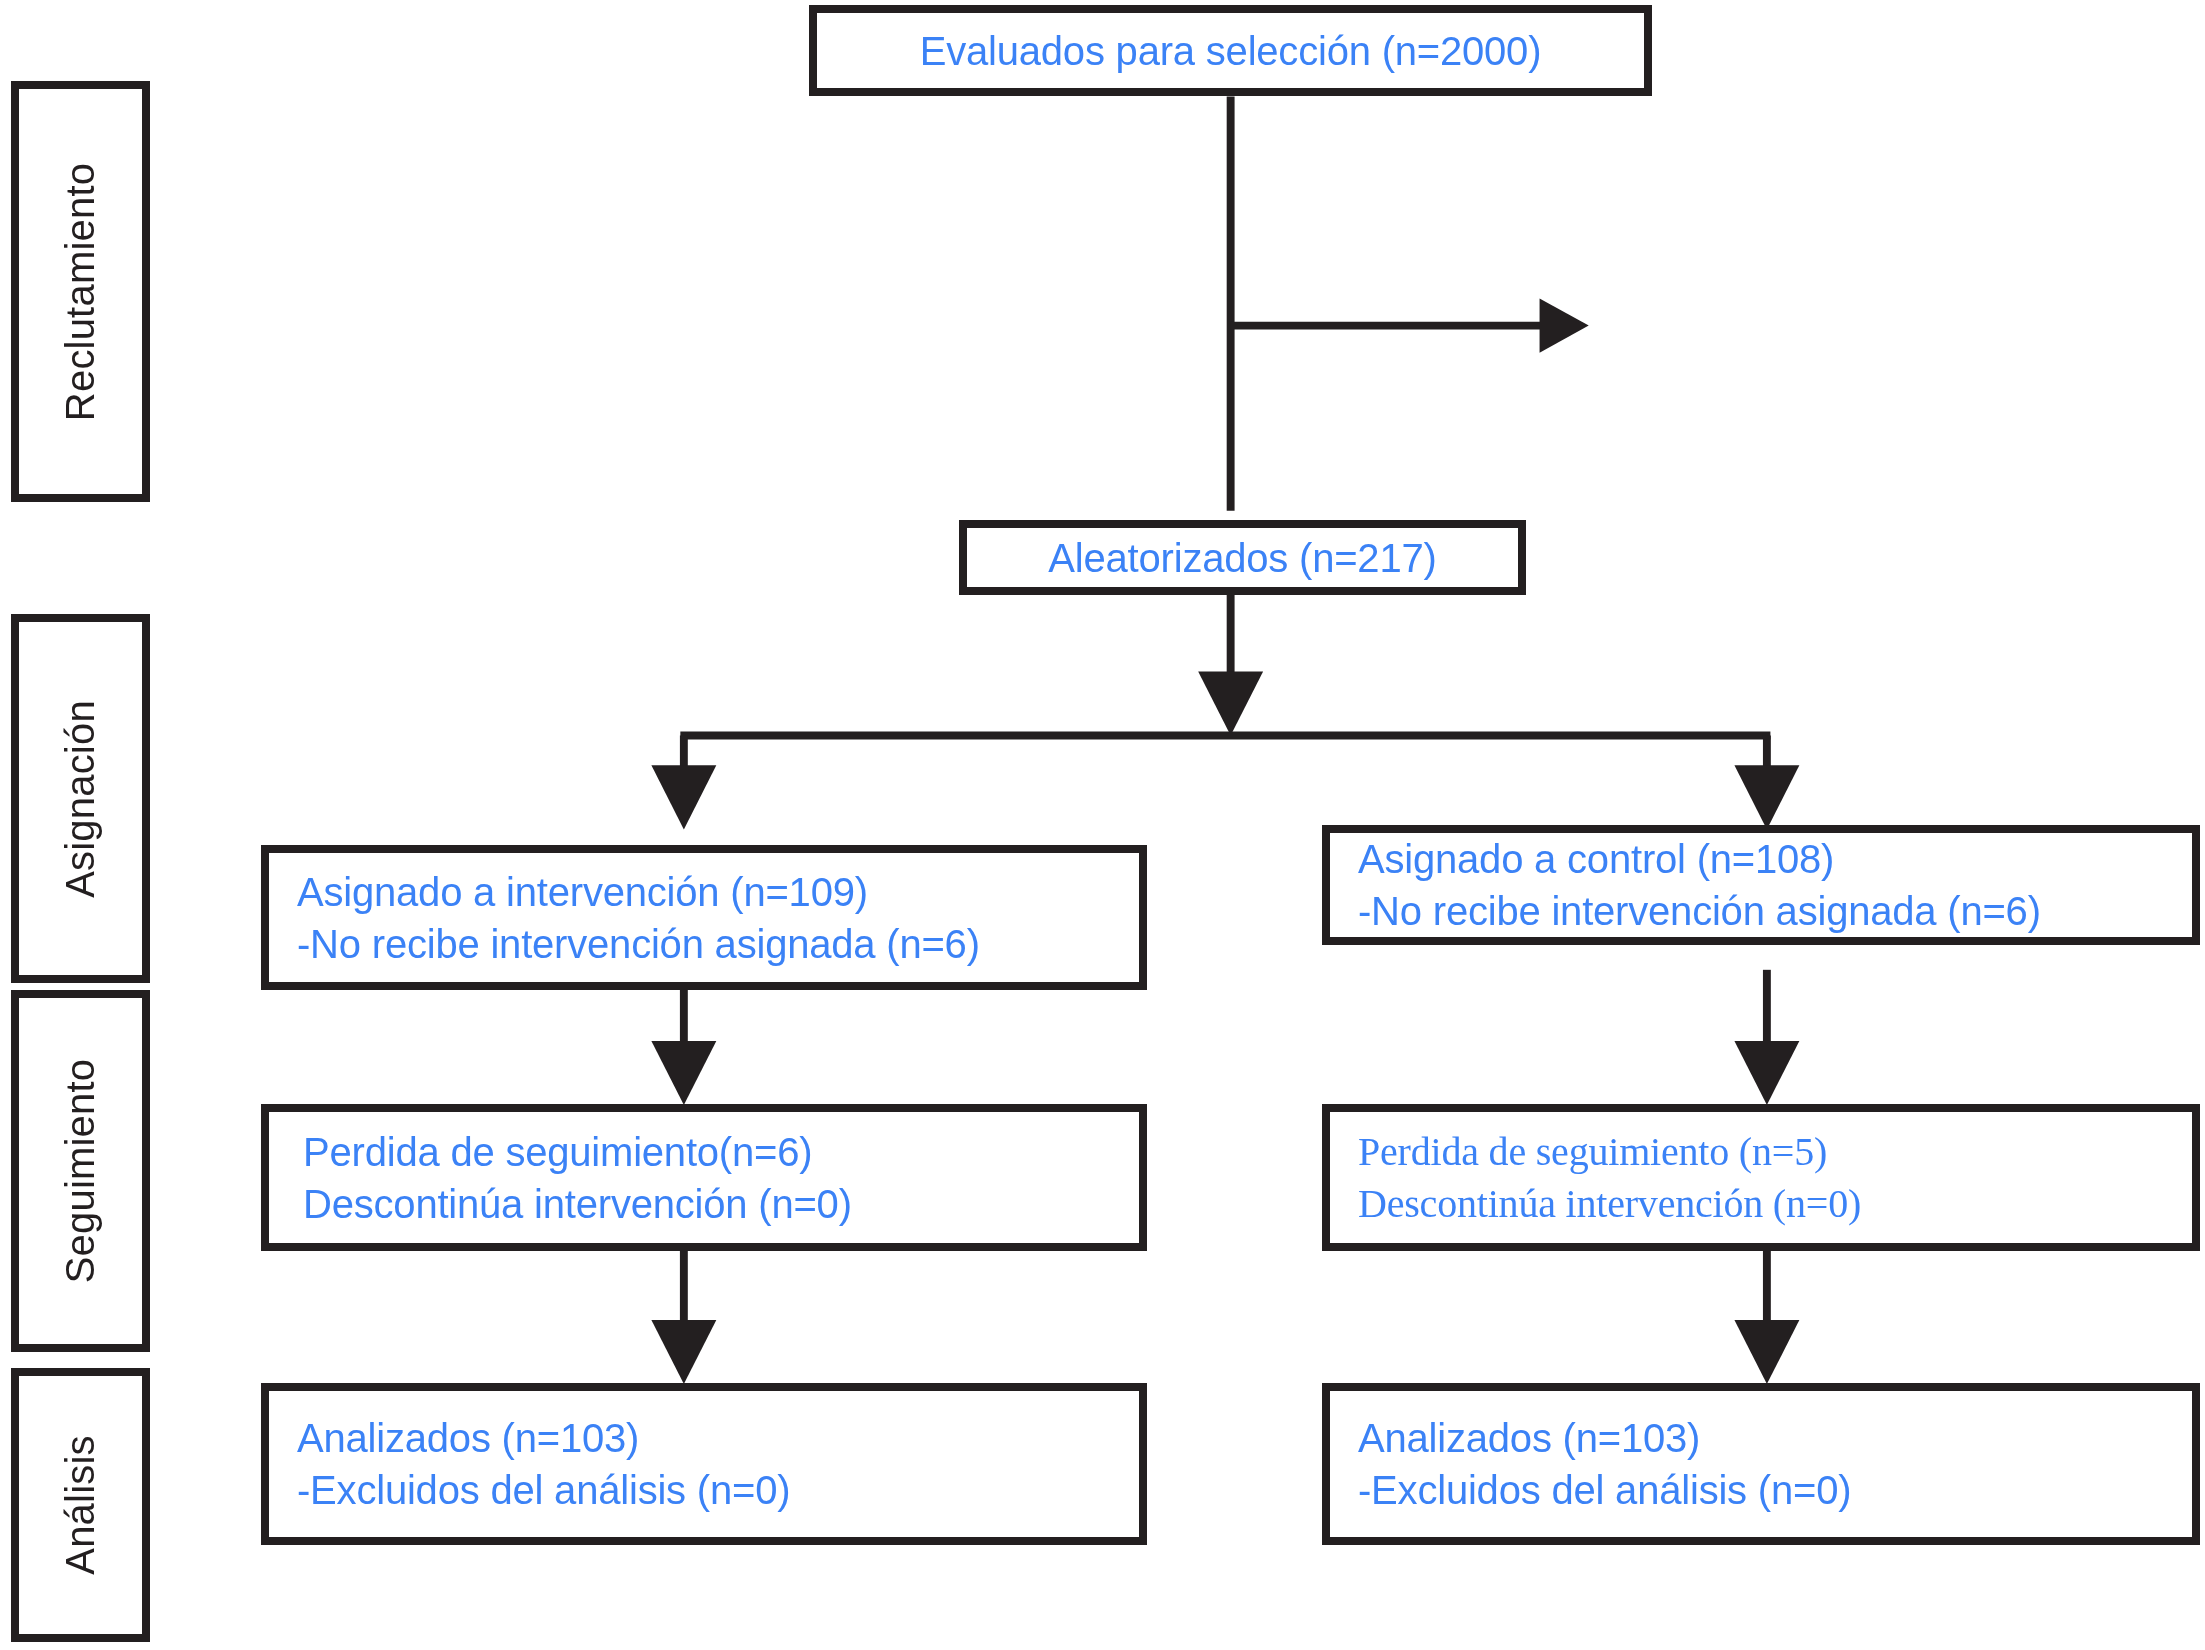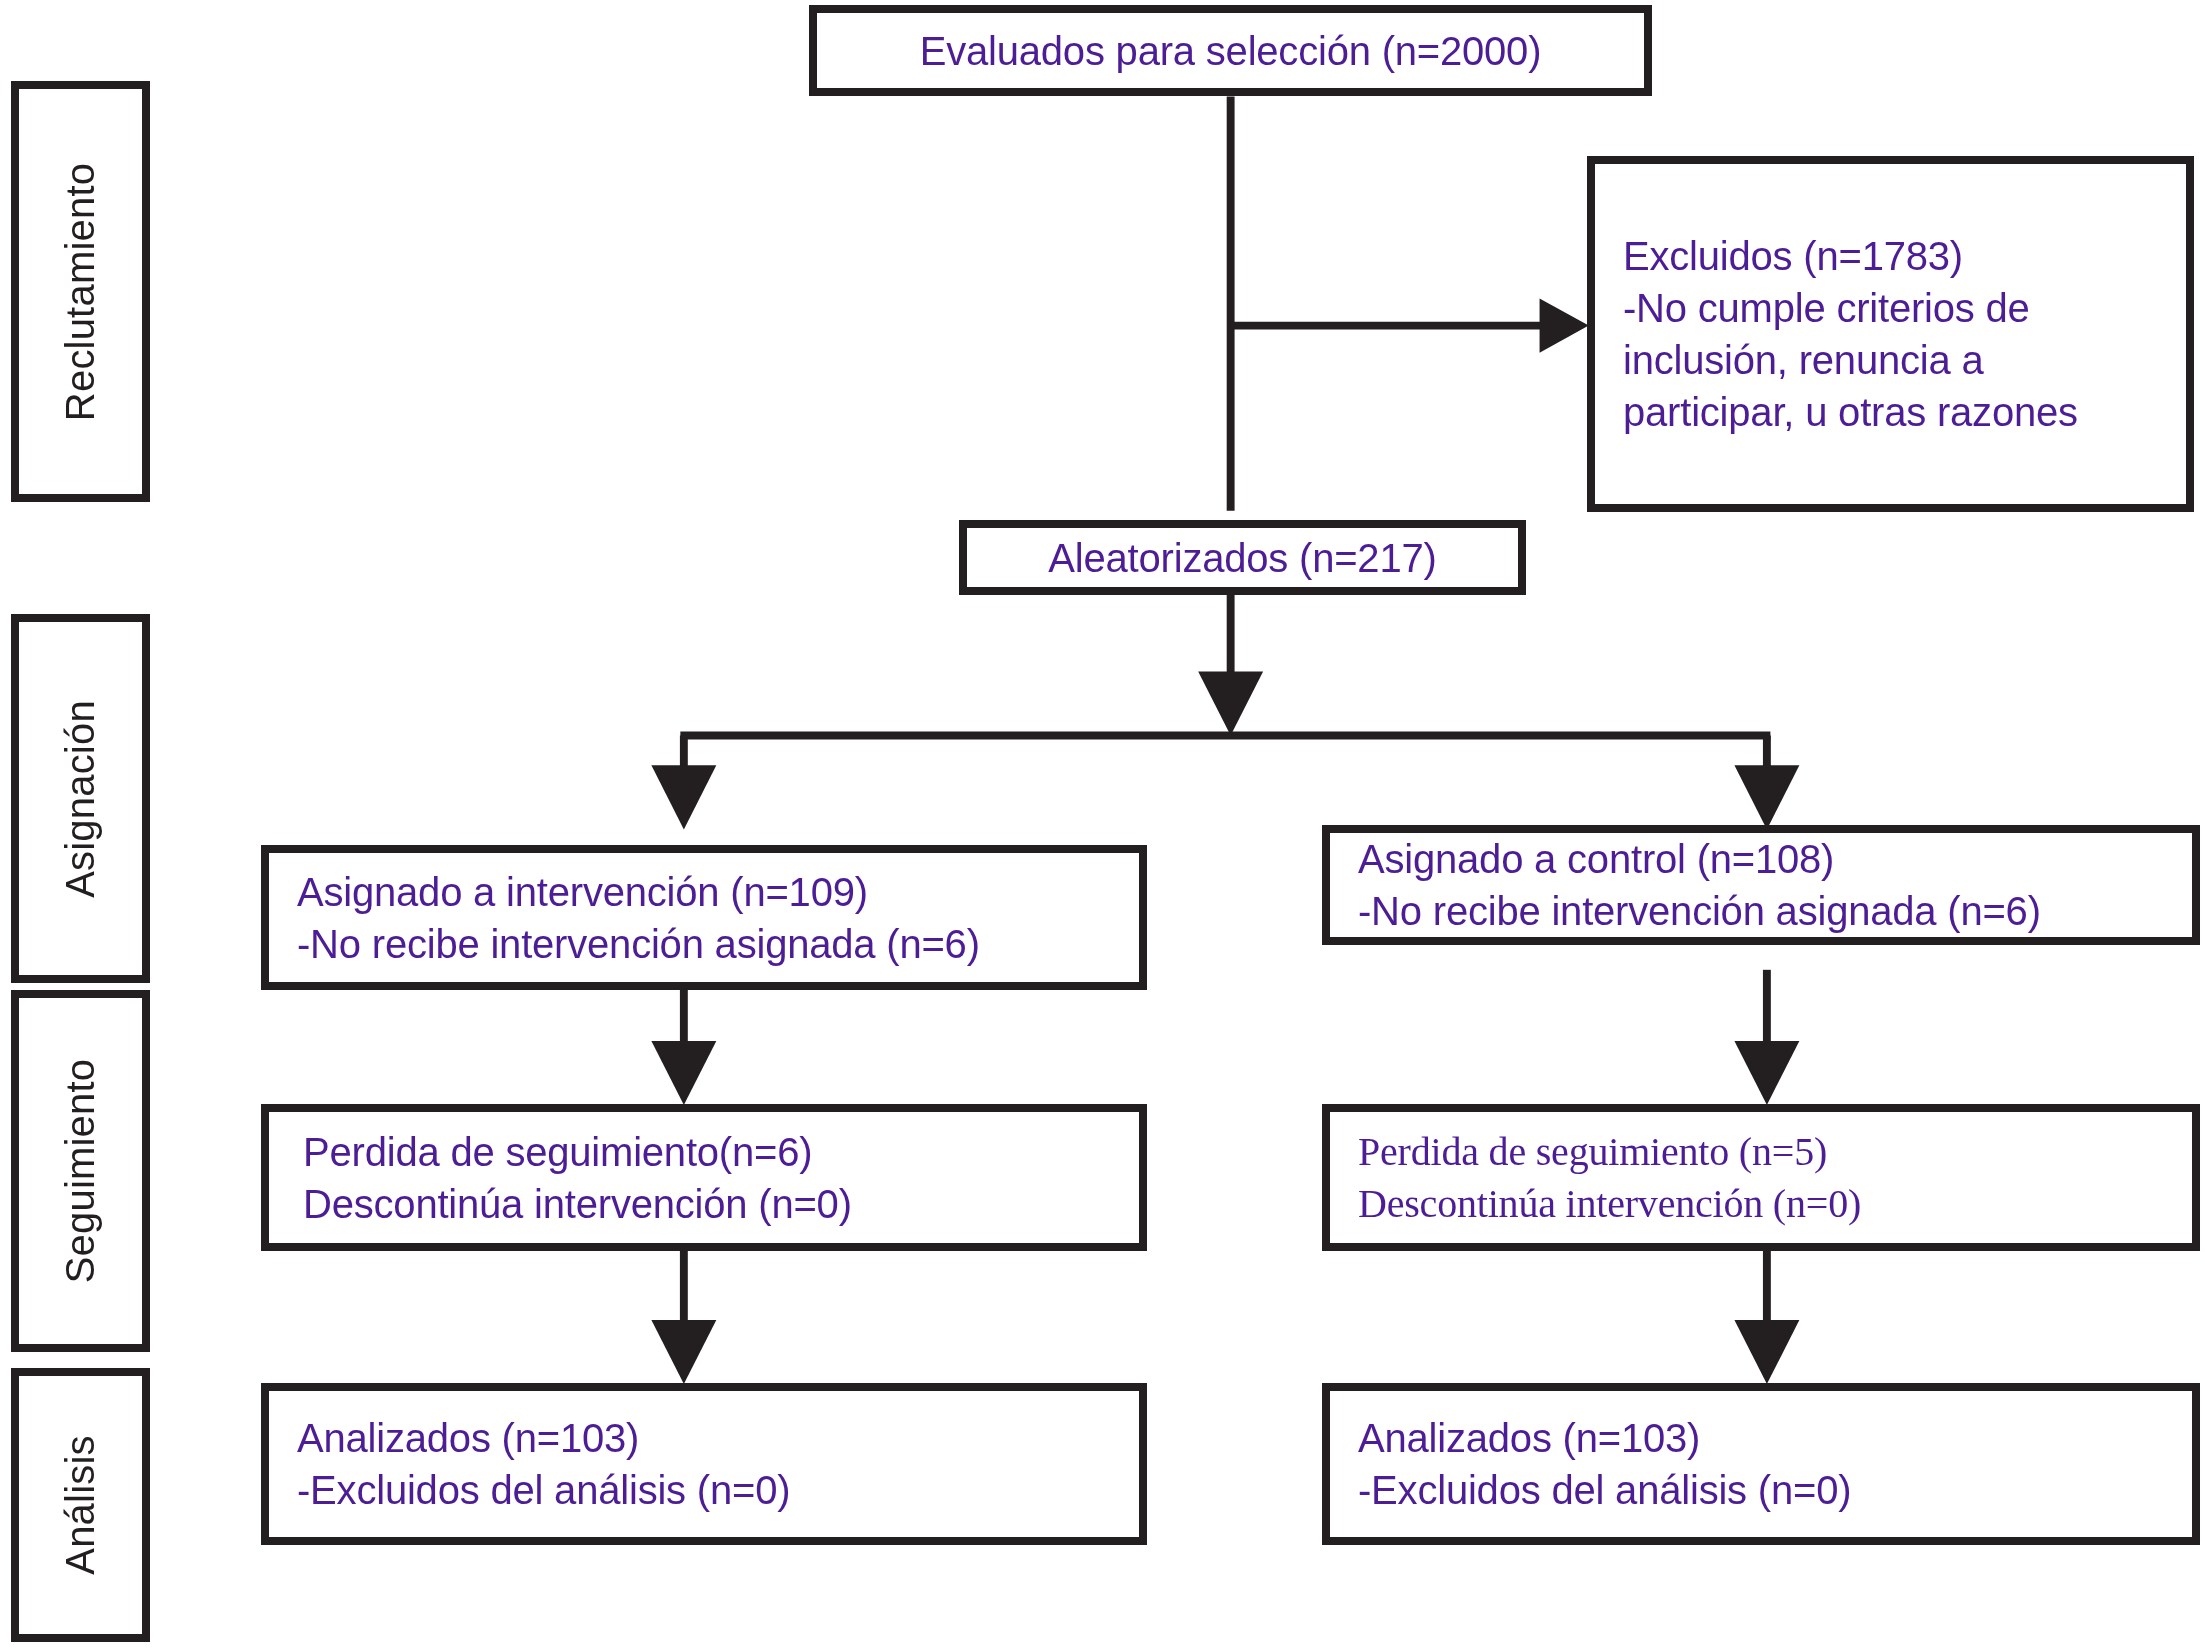--- a/index.html
+++ b/index.html
@@ -22,21 +22,21 @@
     box-sizing: border-box;
     background: #ffffff;
     border: 8px solid #231f20;
     display: flex;
     flex-direction: column;
     justify-content: center;
   }
   .box-line {
     font-size: 40px;
     line-height: 1.30;
-    color: #4c1d95;
+    color: #3b82f6;
     white-space: pre;
     letter-spacing: -0.2px;
   }
   .box.pad-left .box-line {
     padding-left: 28px;
     text-align: left;
   }
   .box.centered {
     align-items: center;
     justify-content: center;
@@ -127,27 +127,20 @@
   </div>
 
   <div class="stage-label" style="left:10.5px; top:1368px; width:139px; height:274px;">
     <span class="vtext">Análisis</span>
   </div>
 
   <div class="box centered" style="left:809px; top:5.3px; width:843px; height:91px;">
     <div class="box-line">Evaluados para selección (n=2000)</div>
   </div>
 
-  <div class="box pad-left" style="left:1587px; top:156px; width:607px; height:356px;">
-    <div class="box-line">Excluidos (n=1783)</div>
-    <div class="box-line"></div>
-    <div class="box-line">-No cumple criterios de</div>
-    <div class="box-line">inclusión, renuncia a</div>
-    <div class="box-line">participar, u otras razones</div>
-  </div>
 
   <div class="box centered" style="left:959px; top:511px; width:567px; height:75px;margin-top:9px;">
     <div class="box-line">Aleatorizados (n=217)</div>
   </div>
 
   <div class="box pad-left" style="left:261px; top:825px; width:886px; height:145px;margin-top:20px;">
     <div class="box-line">Asignado a intervención (n=109)</div>
     <div class="box-line">-No recibe intervención asignada (n=6)</div>
   </div>
 

